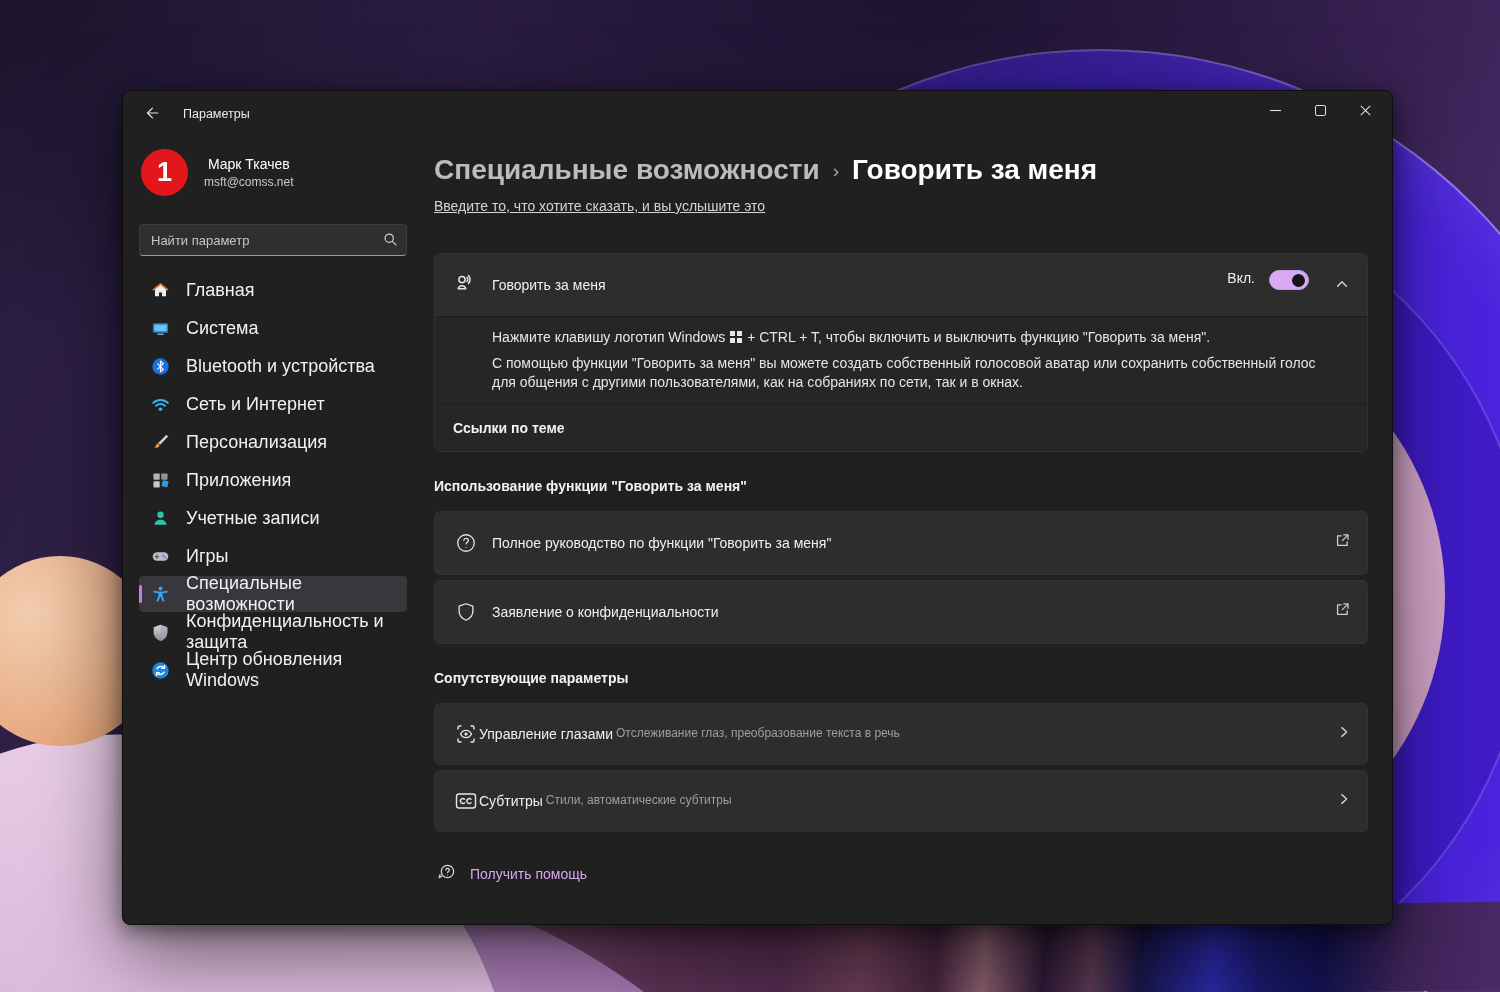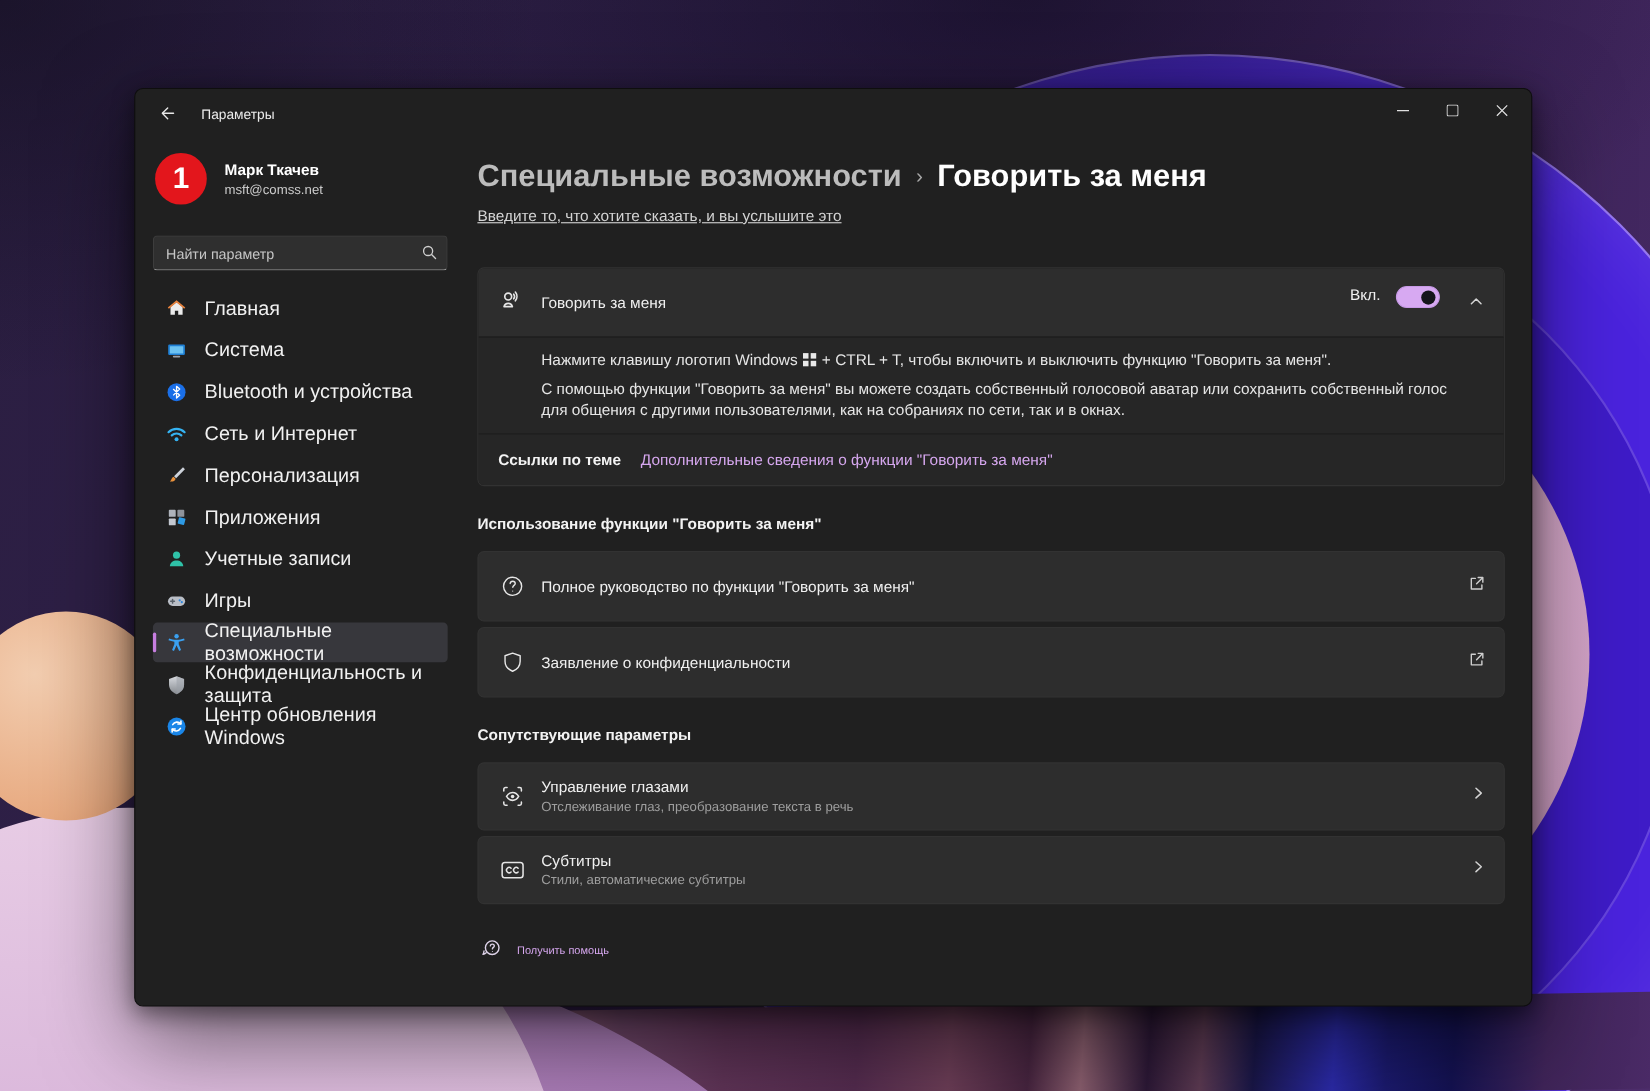--- a/index.html
+++ b/index.html
@@ -26,38 +26,38 @@
       #5c3a52 66%,#191647 70%,#2b2aa8 76%,#1b1a6e 80%,#141252 85%,#3f2458 92%,#4a2a66 100%); }
   .wp-ribbon2 { position:absolute; left:-60px; top:880px; width:860px; height:520px; border-radius:50%;
     transform:rotate(18deg); background:linear-gradient(115deg,#bc8fc4,#a678b4 60%,#9662a8); }
   .wp-ribbon1 { position:absolute; left:-200px; top:750px; width:740px; height:680px;
     border-radius:48% 52% 45% 55% / 40% 60% 40% 60%; transform:rotate(24deg);
     background:linear-gradient(160deg,#ecd3e8 0%,#dab7db 45%,#c49ccc 100%); }
   .wp-peach { position:absolute; left:-35px; top:556px; width:190px; height:190px; border-radius:50%;
     background:radial-gradient(circle at 35% 30%, #f2cdb0, #e8ab82 70%, #dd9668 100%); }
 
   
-  .window { position:absolute; left:122px; top:80px; width:1271px; height:835px; background:#202020;
+  .window { position:absolute; left:122px; top:90px; width:1271px; height:835px; background:#202020;
     border-radius:8px; border:1px solid #0e0e0e;
     box-shadow:0 28px 80px rgba(0,0,0,.55), 0 6px 20px rgba(0,0,0,.45); color:#f0f0f0; }
 
   .titlebar { position:absolute; left:0; top:0; right:0; height:46px; display:flex; align-items:center; }
   .back-btn { margin-left:12px; width:34px; height:32px; border:none; background:transparent;
     border-radius:4px; display:flex; align-items:center; justify-content:center; cursor:pointer; }
   .tb-title { margin-left:14px; font-size:12.5px; color:#ebebeb; }
   .win-controls { position:absolute; right:4px; top:0; height:40px; display:flex; }
   .win-controls button { width:45px; height:38px; border:none; background:transparent;
     display:flex; align-items:center; justify-content:center; cursor:pointer; }
 
   
   .sidebar { position:absolute; left:16px; top:46px; width:268px; }
   .profile { margin-top:12px; display:flex; align-items:center; gap:16px; padding-left:2px; cursor:pointer; }
   .avatar { width:47px; height:47px; border-radius:50%; background:#e3161c; display:flex;
     align-items:center; justify-content:center; color:#fff; font-size:27px; font-weight:800; }
-  .profile-name { font-size:14px; font-weight:700; color:#fff; }
+  .profile-name { font-size:14px; font-weight:400; color:#fff;text-align:center; }
   .profile-email { font-size:12px; color:#cbcbcb; margin-top:3px; }
   .searchbox { position:relative; margin-top:28px; }
   .searchbox input { width:100%; height:32px; background:#2f2f2f; color:#5eead4;
     border:1px solid #3d3d3d; border-bottom-color:#9b9b9b; border-radius:4px;
     padding:0 32px 0 11px; font-size:13px; font-family:inherit; outline:none; }
   .searchbox input::placeholder { color:#c6c6c6; }
   .searchbox .sicon { position:absolute; right:9px; top:8px; }
   .nav { list-style:none; margin-top:16px; }
   .nav li { position:relative; height:36px; margin:2px 0; border-radius:4px; display:flex;
     align-items:center; gap:16px; padding-left:12px; font-size:18px; color:#f1f1f1; cursor:pointer; }
@@ -98,26 +98,26 @@
 
   .section-title { margin-top:26px; font-size:14px; font-weight:700; color:#f3f3f3; height:20px; }
   .cards { margin-top:13px; }
   .card { display:flex; align-items:center; background:#2d2d2d; border:1px solid #323232;
     border-radius:6px; min-height:64px; padding:0 16px 0 18px; cursor:pointer; }
   .card + .card { margin-top:5px; }
   .card .cic { width:26px; display:flex; justify-content:center; flex:none; }
   .card .clabel { margin-left:13px; font-size:14px; color:#f0f0f0; }
   .card .spacer { margin-left:auto; }
   .card.two-line { min-height:62px; padding-top:10px; padding-bottom:10px; }
-  .texts { margin-left:13px; display:flex; flex-direction:column; gap:3px; }
+  .texts { display:flex; flex-direction:row; gap:3px; }
   .t1 { font-size:14px; color:#f0f0f0; }
   .t2 { font-size:12px; color:#9e9e9e; }
 
   .help-row { margin-top:30px; display:flex; align-items:center; gap:13px; padding-left:3px; }
-  .help-row a { font-size:10px; color:#d6a7ef; text-decoration:none; cursor:pointer; }
+  .help-row a { font-size:14px; color:#d6a7ef; text-decoration:none; cursor:pointer; }
 </style>
 </head>
 <body>
 
 <div class="stage">
 
   <div class="wallpaper">
     <div class="wp-bloom-outer"></div>
     <div class="wp-bloom-inner"></div>
     <div class="wp-bloom-core"></div>
@@ -328,21 +328,20 @@
               </span>
             </button>
           </span>
         </div>
         <div class="exp-body">
           <p><span>Нажмите клавишу логотип Windows</span><span class="winlogo"></span><span>+ CTRL + T, чтобы включить и выключить функцию "Говорить за меня".</span></p>
           <p>С помощью функции "Говорить за меня" вы можете создать собственный голосовой аватар или сохранить собственный голос для общения с другими пользователями, как на собраниях по сети, так и в окнах.</p>
         </div>
         <div class="exp-links">
           <span class="links-label">Ссылки по теме</span>
-          <a class="plink">Дополнительные сведения о функции "Говорить за меня"</a>
         </div>
       </div>
 
       <div class="section-title">Использование функции "Говорить за меня"</div>
       <div class="cards">
         <div class="card">
           <span class="cic">
             <svg viewBox="0 0 24 24" width="22" height="22" fill="none" stroke="#e6e6e6" stroke-width="1.4">
                 <circle cx="12" cy="12" r="9"></circle>
                 <path d="M9.6 9.2c.2-1.4 1.2-2.2 2.5-2.2 1.4 0 2.5.9 2.5 2.2 0 1.8-2.4 2-2.4 3.7" stroke-linecap="round"></path>

